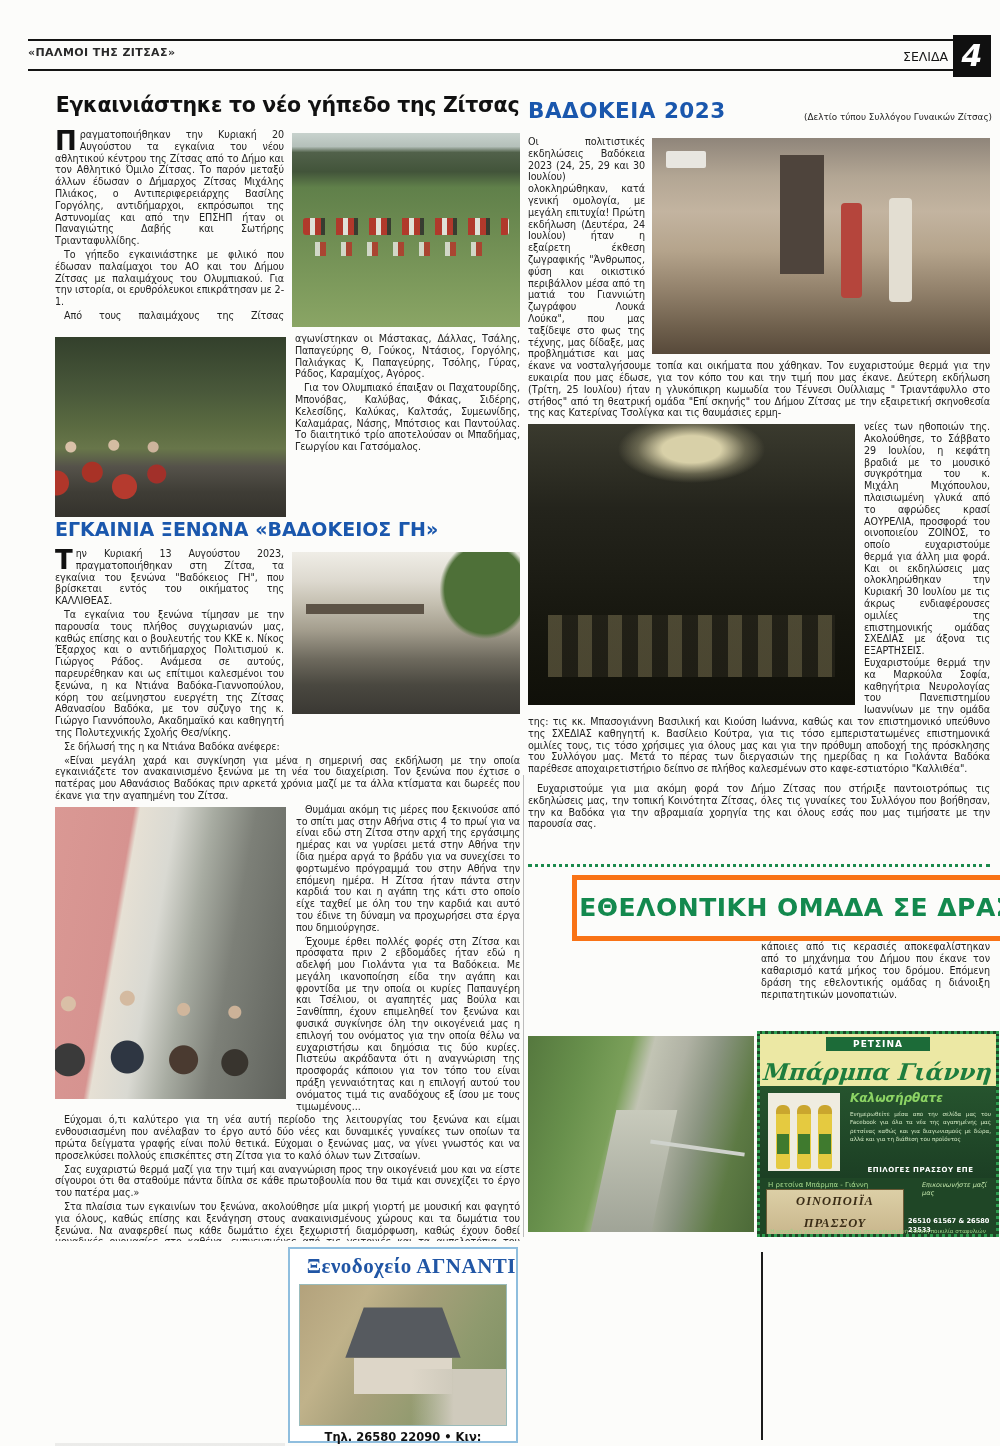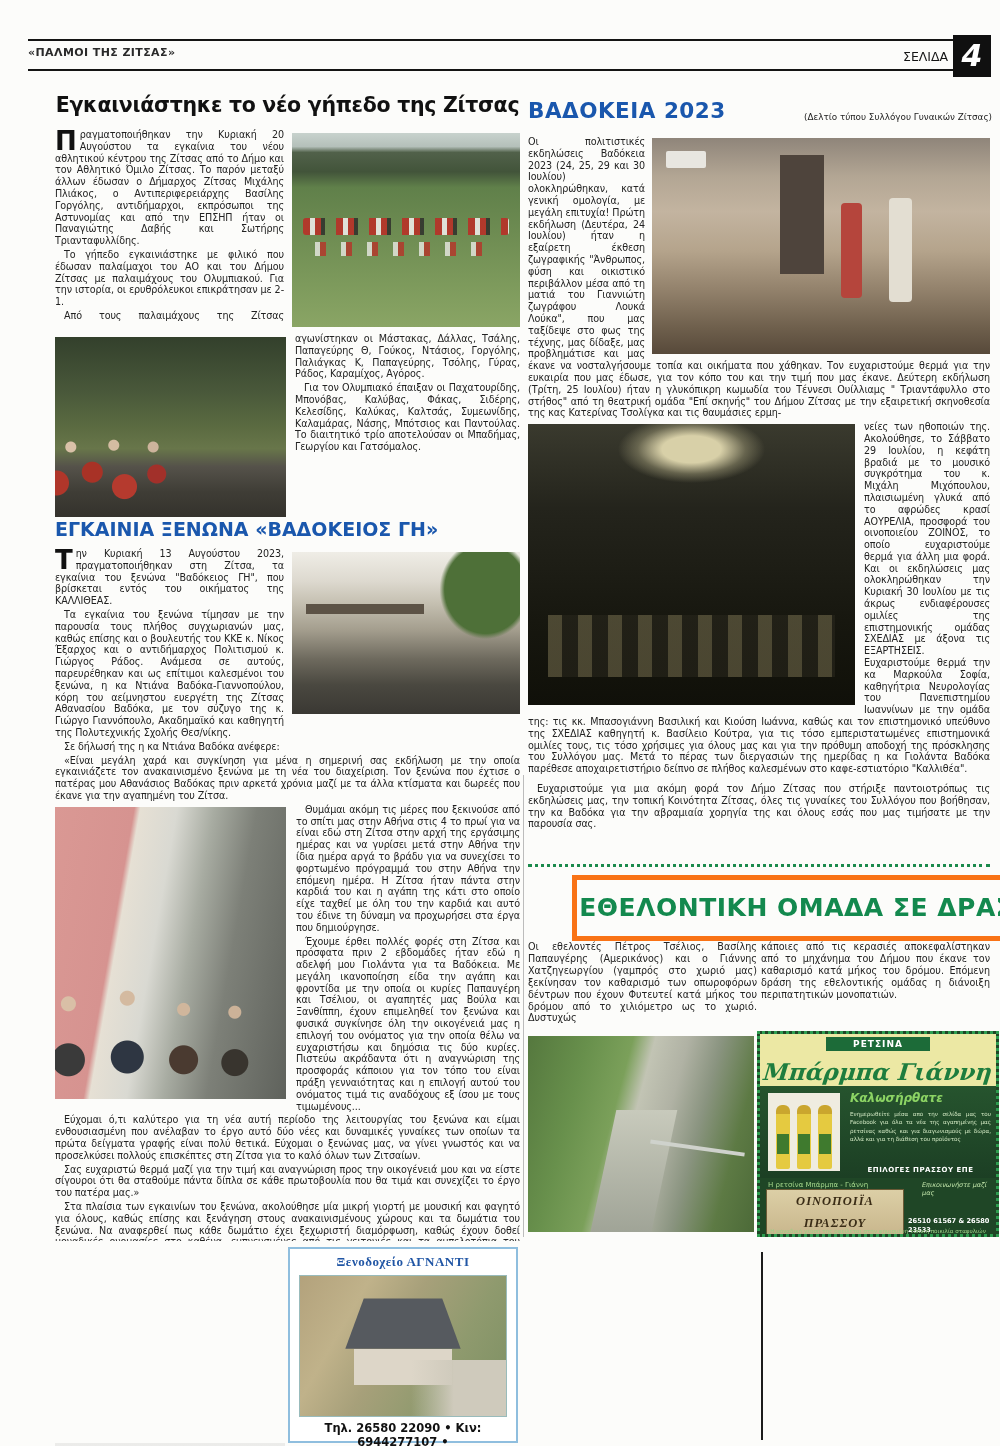--- a/index.html
+++ b/index.html
@@ -58,21 +58,21 @@
   .photoG{background:linear-gradient(105deg,#55783e 0%,#68904c 22%,#7ba05a 38%,#c2c4b4 46%,#b0b2a4 58%,#8a9480 70%,#5d7a44 85%,#4c6a38 100%);}
   .photoG .road{position:absolute;left:33%;top:38%;width:27%;height:64%;background:linear-gradient(180deg,#c8cabc,#9fa396);transform:skewX(-12deg);}
   .photoG .rail{position:absolute;right:4%;top:56%;width:42%;height:4px;background:#cfd2cc;transform:rotate(8deg);}
   
   .dotted-sep{border-top:3px dotted #1b8a4c;}
   .green-box{border:5px solid #f97316;text-align:center;margin-left:44px;}
   .green-box h2{font-size:25px;font-weight:bold;color:#13894e;letter-spacing:.5px;line-height:56px;}
   
   .ad-mon{background:linear-gradient(180deg,#ececea 0%,#e4e4e2 30%,#d4d4d0 55%,#b9b9b3 80%,#a8a8a1 100%);text-align:center;overflow:hidden;position:relative;}
   .ad-agn{background:#fff;border:2px solid #8fbede;text-align:center;}
-  .ad-agn .tt{font-family:"Liberation Serif",serif;font-weight:bold;font-size:13px;color:#2156a5;margin-top:5px;letter-spacing:.5px;}
+  .ad-agn .tt{font-family:"Liberation Serif",serif;font-weight:bold;font-size:21px;color:#2156a5;margin-top:5px;letter-spacing:.5px;text-align:right;}
   .agn-photo{position:relative;margin:5px auto 4px;width:206px;height:140px;border:1px solid #9bb;overflow:hidden;
     background:linear-gradient(120deg,#b3a27c 0%,#c0b28a 25%,#a7a07a 45%,#8f9a6e 70%,#7c8f62 100%);}
   .agn-roof{position:absolute;left:22%;top:16%;width:56%;height:36%;background:#565a5f;clip-path:polygon(0 100%,16% 0,84% 0,100% 100%);}
   .agn-body{position:absolute;left:26%;top:52%;width:48%;height:26%;background:#ddd6c8;}
   .agn-drive{position:absolute;right:0;bottom:0;width:46%;height:40%;background:linear-gradient(90deg,rgba(0,0,0,0),#cfcabc 45%);}
   .ad-agn .ph{font-size:11.5px;font-weight:bold;color:#111;}
   .ad-bg{border:3px dotted #2e9e50;background:#1f4626;overflow:hidden;}
   .bg-top{height:52px;background:#ece8a4;position:relative;}
   .bg-retsina{position:absolute;left:50%;transform:translateX(-50%);top:3px;width:104px;height:14px;background:#1c6b38;color:#fff;
     font-size:9px;font-weight:bold;text-align:center;line-height:14px;letter-spacing:1px;}
@@ -162,21 +162,20 @@
     <p class="nodent">νείες των ηθοποιών της. Ακολούθησε, το Σάββατο 29 Ιουλίου, η κεφάτη βραδιά με το μουσικό συγκρότημα του κ. Μιχάλη Μιχόπουλου, πλαισιωμένη γλυκά από το αφρώδες κρασί ΑΟΥΡΕΛΙΑ, προσφορά του οινοποιείου ΖΟΙΝΟΣ, το οποίο ευχαριστούμε θερμά για άλλη μια φορά. Και οι εκδηλώσεις μας ολοκληρώθηκαν την Κυριακή 30 Ιουλίου με τις άκρως ενδιαφέρουσες ομιλίες της επιστημονικής ομάδας ΣΧΕΔΙΑΣ με άξονα τις ΕΞΑΡΤΗΣΕΙΣ. Ευχαριστούμε θερμά την κα Μαρκούλα Σοφία, καθηγήτρια Νευρολογίας του Πανεπιστημίου Ιωαννίνων με την ομάδα της: τις κκ. Μπασογιάννη Βασιλική και  Κιούση Ιωάννα, καθώς και τον επιστημονικό υπεύθυνο της ΣΧΕΔΙΑΣ καθηγητή κ. Βασίλειο Κούτρα, για τις τόσο εμπεριστατωμένες επιστημονικά ομιλίες τους, τις τόσο χρήσιμες για όλους μας και για την πρόθυμη αποδοχή της πρόσκλησης του Συλλόγου μας. Μετά το πέρας των διεργασιών της ημερίδας η κα Γιολάντα Βαδόκα παρέθεσε αποχαιρετιστήριο δείπνο σε πλήθος καλεσμένων στο καφε-εστιατόριο "Καλλιθέα".</p>
     <p style="margin-top:8px;">Ευχαριστούμε για μια ακόμη φορά τον Δήμο Ζίτσας που στήριξε παντοιοτρόπως τις εκδηλώσεις μας, την τοπική Κοινότητα Ζίτσας, όλες τις γυναίκες του Συλλόγου που βοήθησαν, την κα Βαδόκα για την αβραμιαία χορηγία της και όλους εσάς που μας τιμήσατε με την παρουσία σας.</p>
   </div>
 
   <div class="abs" style="left:523px;top:775px;width:1px;height:462px;background:#bcbcbc;"></div>
 
   <div class="abs dotted-sep" style="left:528px;top:864px;width:462px;height:0;"></div>
   <div class="abs green-box" style="left:528px;top:875px;width:460px;height:56px;">
     <h2>ΕΘΕΛΟΝΤΙΚΗ ΟΜΑΔΑ ΣΕ ΔΡΑΣΗ</h2>
   </div>
-  <div class="abs vol-col" style="left:528px;top:941px;width:229px;height:96px;">Οι εθελοντές Πέτρος Τσέλιος, Βασίλης Παπαυγέρης (Αμερικάνος) και ο Γιάννης Χατζηγεωργίου (γαμπρός στο χωριό μας) ξεκίνησαν τον καθαρισμό των οπωροφόρων δέντρων που έχουν Φυτευτεί κατά μήκος του δρόμου από το χιλιόμετρο ως το χωριό. Δυστυχώς</div>
   <div class="abs vol-col" style="left:761px;top:941px;width:229px;height:96px;">κάποιες από τις κερασιές αποκεφαλίστηκαν από το μηχάνημα του Δήμου που έκανε τον καθαρισμό κατά μήκος του δρόμου. Επόμενη δράση της εθελοντικής ομάδας η διάνοιξη περιπατητικών μονοπατιών.</div>
 
   <div class="abs photo photoG" style="left:528px;top:1036px;width:226px;height:196px;">
     <div class="road"></div>
     <div class="rail"></div>
   </div>
 
   <div class="abs ad-bg" style="left:757px;top:1031px;width:236px;height:200px;">
     <div class="bg-top">
       <div class="bg-retsina">ΡΕΤΣΙΝΑ</div>

